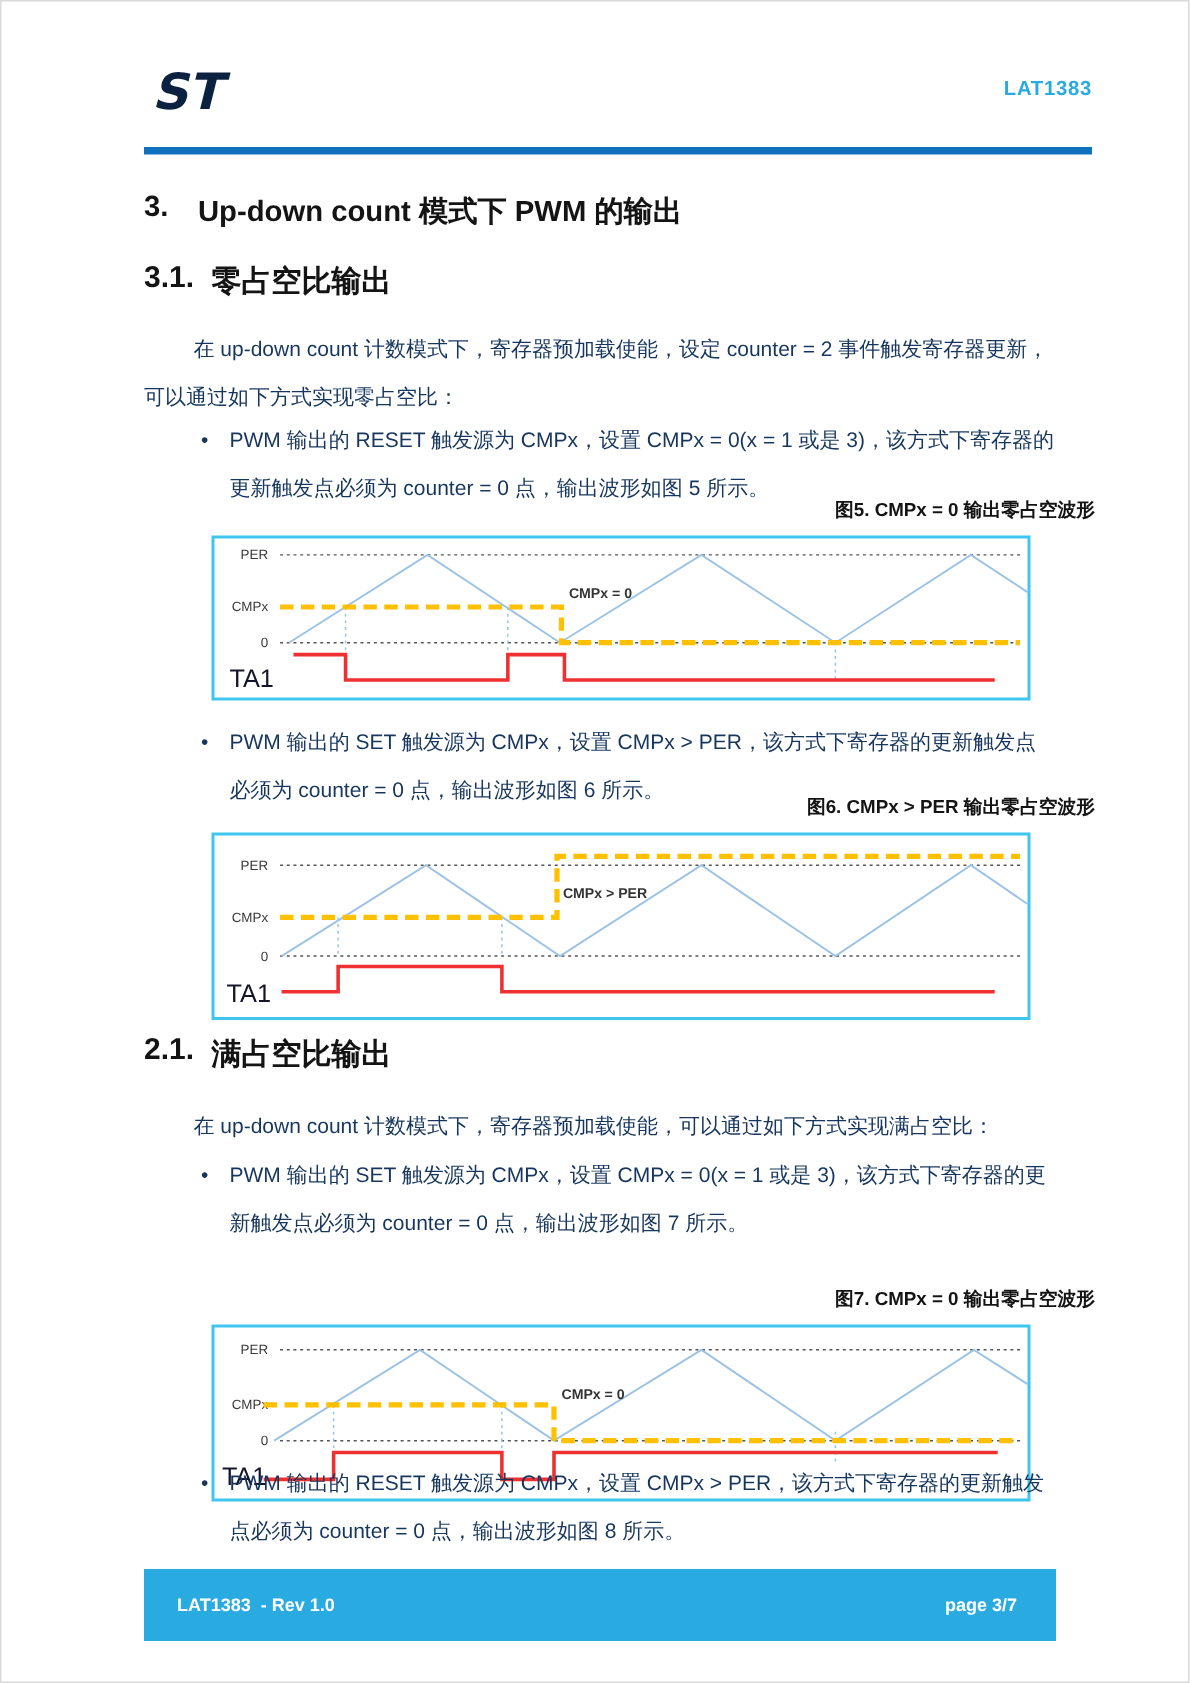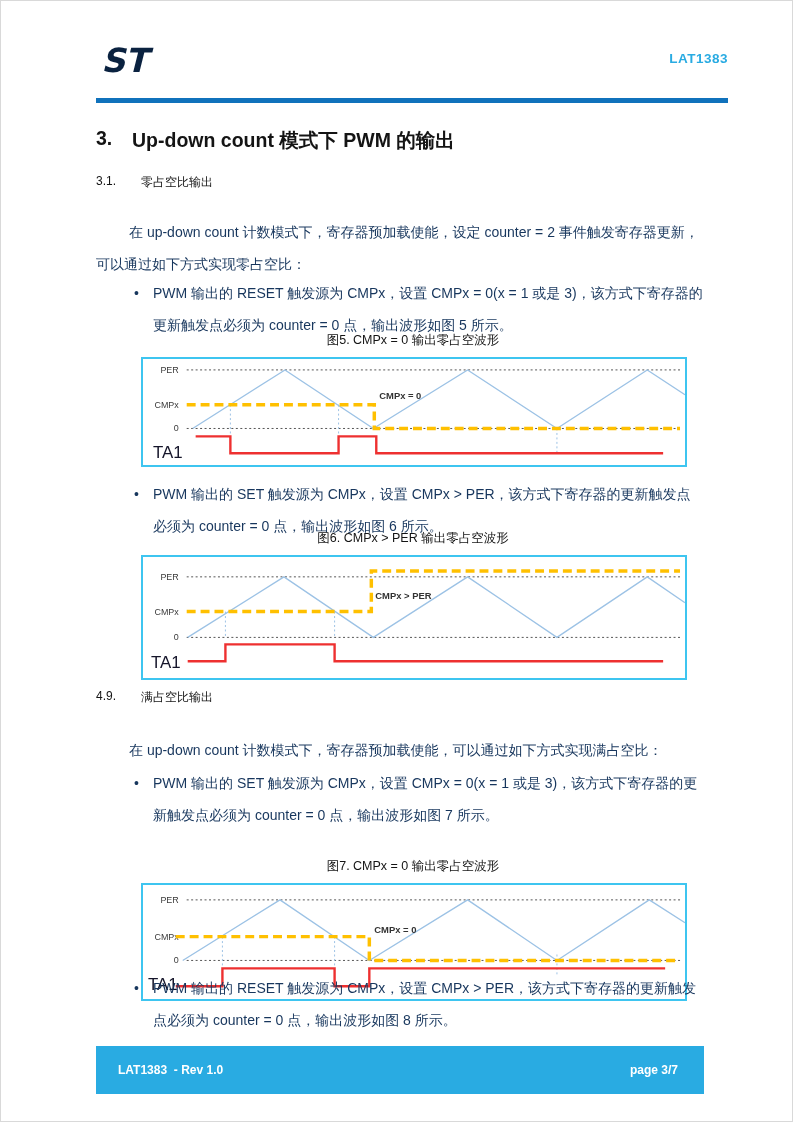--- a/index.html
+++ b/index.html
@@ -7,42 +7,42 @@
   body{background:#fff;font-family:"Liberation Sans","DejaVu Sans",sans-serif;}
   .page{position:relative;width:793px;height:1122px;background:#fff;border:1px solid #d9d9d9;overflow:hidden}
   .abs{position:absolute}
 
   .logo{left:95px;top:34px;width:64px;height:48px}
   .doc-code{right:64px;top:50px;font-size:13.5px;font-weight:bold;letter-spacing:.5px}
   .rule{left:95px;top:97px;width:632px;height:5px}
 
   .h1{left:95px;top:126px;width:634px;display:flex;font-size:19.5px;font-weight:bold;color:#141414}
   .h1 .num{width:36px;flex:none}
-  .h2{left:95px;width:634px;display:flex;font-size:12px;font-weight:normal;color:#141414}
+  .h2{left:95px;width:634px;display:flex;font-size:20px;font-weight:bold;color:#141414}
   .h2 .num{width:45px;flex:none}
   .h2.s31{top:173px}
   .h2.s32{top:688px}
 
   .body-text{font-size:14px;color:#17365d;line-height:32px}
   .para{left:95px;width:612px;text-indent:33px}
   .para.p31{top:215px}
   .para.p32{top:733px}
 
   .bullet{left:133px;width:570px;display:flex}
   .bullet .dot{flex:none;width:19px;font-size:14px;color:#17365d}
   .bullet.b1{top:276px}
   .bullet.b2{top:477px}
   .bullet.b3{top:766px}
   .bullet.b4{top:971px}
 
   .figure{left:95px;width:634px}
   .figure.f5{top:331px}
   .figure.f6{top:529px}
   .figure.f7{top:857px}
-  .figcap{font-size:12.5px;font-weight:normal;color:#141414;text-align:center;height:20px}
+  .figcap{font-size:12.5px;font-weight:bold;color:#141414;text-align:right;height:20px}
   .figbox{margin:5px 0 2px 45px;width:546px;background:#fff;border:2px solid #3b82f6}
   .figbox svg{display:block;width:100%;height:auto}
 
   .footer{left:95px;top:1045px;width:608px;height:48px;display:flex;justify-content:space-between;align-items:center;color:#fff;font-size:12px;font-weight:bold;padding:0 26px 0 22px}
   .footer span{white-space:pre}
 </style>
 </head>
 <body>
 
 <div class="page">
@@ -112,21 +112,21 @@
           <polyline points="45,81,142,20,232,81,327,20,417,81,508,20,546,46" fill="none" stroke="#9CC2E5" stroke-width="1.3"></polyline>
           <polyline points="44,55,230,55,230,14,541,14" fill="none" stroke="#FFC000" stroke-width="3.5" stroke-dasharray="9 5"></polyline>
           <polyline points="45,105,83,105,83,88,193,88,193,105,524,105" fill="none" stroke="#EE3030" stroke-width="2.4"></polyline>
           <text x="234" y="42" font-size="9.5" fill="#333" font-weight="bold">CMPx &gt; PER</text>
           <text x="8" y="112" font-size="17" fill="#15152a">TA1</text>
         </svg>
     </div>
   </figure>
 
   <div class="abs h2 s32">
-    <span class="num">4.9.</span>
+    <span class="num">2.1.</span>
     <span>满占空比输出</span>
   </div>
 
   <p class="abs body-text para p32">在 up-down count 计数模式下，寄存器预加载使能，可以通过如下方式实现满占空比：</p>
 
   <div class="abs body-text bullet b3">
     <span class="dot">•</span>
     <p>PWM 输出的 SET 触发源为 CMPx，设置 CMPx = 0(x = 1 或是 3)，该方式下寄存器的更新触发点必须为 counter = 0 点，输出波形如图 7 所示。</p>
   </div>
 

